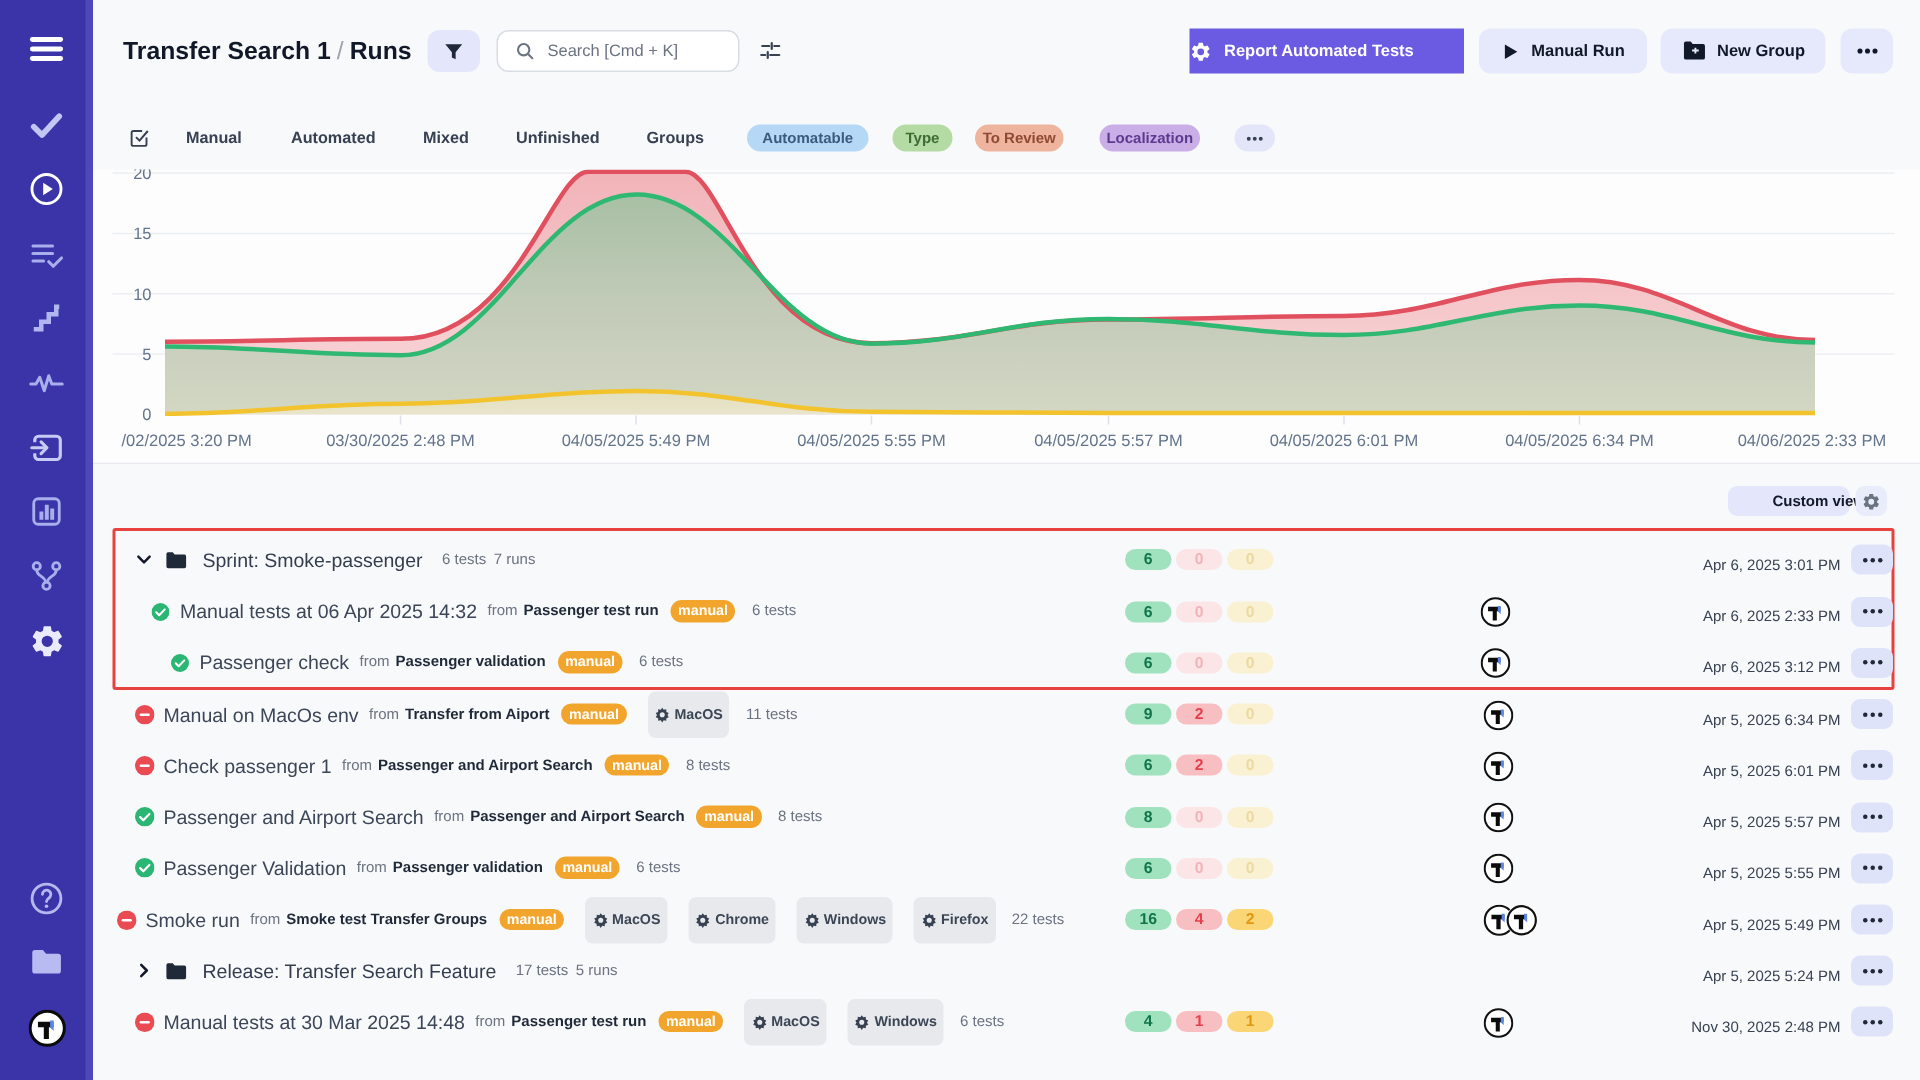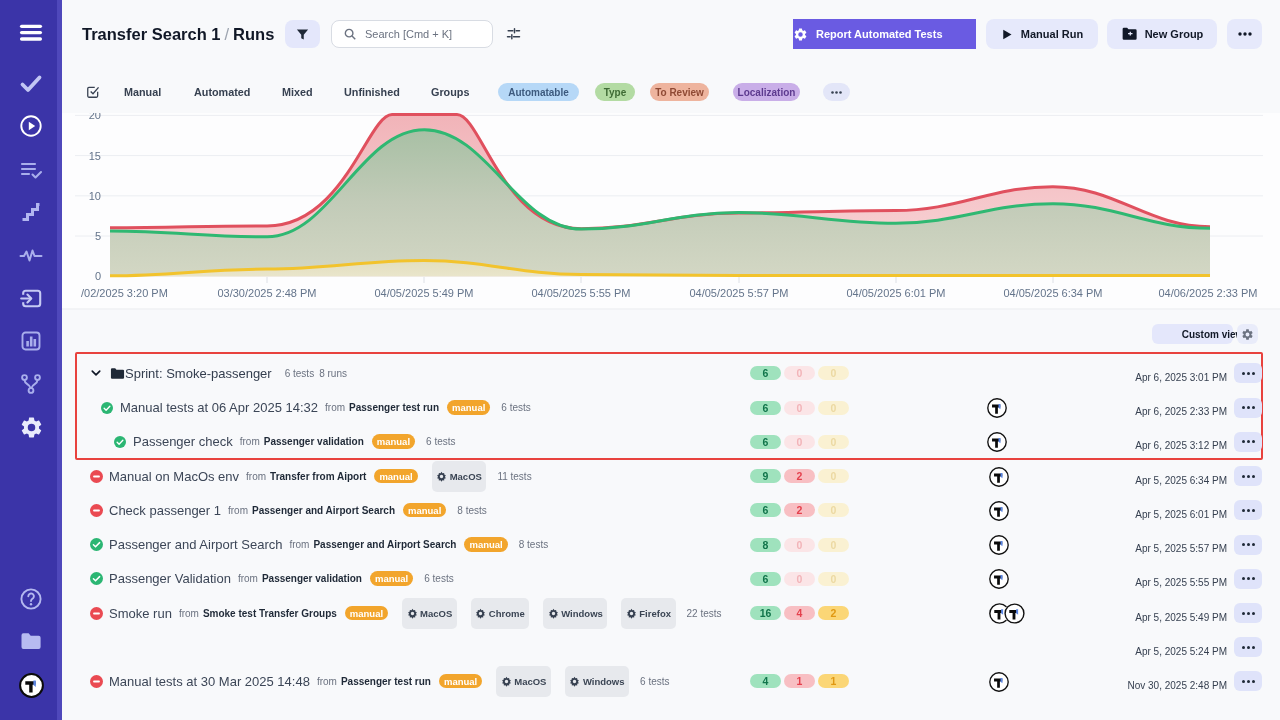--- a/index.html
+++ b/index.html
@@ -300,23 +300,23 @@
 <div id="redbox"></div>
 
 <div class="row" style="top:356px;">
   <div class="rowin" style="left:28px;">
     <svg width="12" height="12" viewBox="0 0 16 16" fill="none" stroke="#111827" stroke-width="2.2" stroke-linecap="round" stroke-linejoin="round">
         <path d="M3 5.5l5 5 5-5"></path>
       </svg>
     <svg style="margin-left:8px" width="15" height="13" viewBox="0 0 24 20">
         <path d="M1.5 3.2A1.8 1.8 0 013.3 1.4h5l2 2.4h10.4a1.8 1.8 0 011.8 1.8v11a1.8 1.8 0 01-1.8 1.8H3.3a1.8 1.8 0 01-1.8-1.8z" fill="#1f2937"></path>
       </svg>
-    <span class="gtitle" style="">Sprint: Smoke-passenger</span>
+    <span class="gtitle" style="margin-left:10px">Sprint: Smoke-passenger</span>
     <span class="gmeta">6 tests</span>
-      <span class="gmeta" style="margin-left:5px">8 runs</span>
+      <span class="gmeta" style="margin-left:5px">7 runs</span>
   </div>
   <span class="cpill cp-g">6</span>
     <span class="cpill cp-r r-off">0</span>
     <span class="cpill cp-y y-off">0</span>
   <div class="rdate">Apr 6, 2025 3:01 PM</div>
   <div class="dots">
       <i></i>
       <i></i>
       <i></i>
     </div>
@@ -487,21 +487,21 @@
       </svg></div>
   <div class="rdate">Apr 5, 2025 5:55 PM</div>
   <div class="dots">
       <i></i>
       <i></i>
       <i></i>
     </div>
 </div>
 
 <div class="row" style="top:596px;">
-  <div class="rowin" style="left:28px;">
+  <div class="rowin" style="left:16px;">
     <svg width="13" height="13" viewBox="0 0 16 16">
         <circle cx="8" cy="8" r="8" fill="#ea4a52"></circle>
         <rect x="3.8" y="6.9" width="8.4" height="2.2" rx="1.1" fill="#fff"></rect>
       </svg>
     <span class="rtitle" style="margin-left:6px">Smoke run</span>
     <span class="from">from</span>
       <span class="fromname">Smoke test Transfer Groups</span>
     <span class="manual">manual</span>
     <span class="chip"><svg width="11" height="11" viewBox="0 0 24 24" fill="#374151">
           <path d="M12 1.8l2.1 3.1 3.7-.8.2 3.8 3.5 1.4-1.9 3.2 1.9 3.2-3.5 1.4-.2 3.8-3.7-.8-2.1 3.1-2.1-3.1-3.7.8-.2-3.8-3.5-1.4 1.9-3.2-1.9-3.2 3.5-1.4.2-3.8 3.7.8z M12 8.3a3.7 3.7 0 100 7.4 3.7 3.7 0 000-7.4z" fill-rule="evenodd"></path>
@@ -533,20 +533,31 @@
       </svg></div>
   <div class="rdate">Apr 5, 2025 5:49 PM</div>
   <div class="dots">
       <i></i>
       <i></i>
       <i></i>
     </div>
 </div>
 
 <div class="row" style="top:630px;">
+  <div class="rowin" style="left:28px;">
+    <svg width="12" height="12" viewBox="0 0 16 16" fill="none" stroke="#111827" stroke-width="2.2" stroke-linecap="round" stroke-linejoin="round">
+        <path d="M5.5 3l5 5-5 5"></path>
+      </svg>
+    <svg style="margin-left:8px" width="15" height="13" viewBox="0 0 24 20">
+        <path d="M1.5 3.2A1.8 1.8 0 013.3 1.4h5l2 2.4h10.4a1.8 1.8 0 011.8 1.8v11a1.8 1.8 0 01-1.8 1.8H3.3a1.8 1.8 0 01-1.8-1.8z" fill="#1f2937"></path>
+      </svg>
+    <span class="gtitle" style="margin-left:10px">Release: Transfer Search Feature</span>
+    <span class="gmeta">17 tests</span>
+      <span class="gmeta" style="margin-left:5px">5 runs</span>
+  </div>
   <div class="rdate">Apr 5, 2025 5:24 PM</div>
   <div class="dots">
       <i></i>
       <i></i>
       <i></i>
     </div>
 </div>
 
 <div class="row" style="top:664px;">
   <div class="rowin" style="left:28px;">

